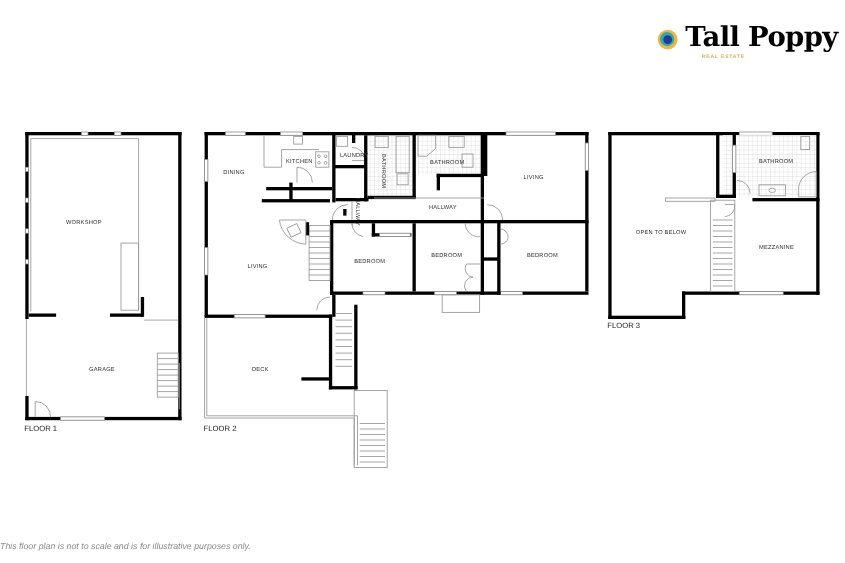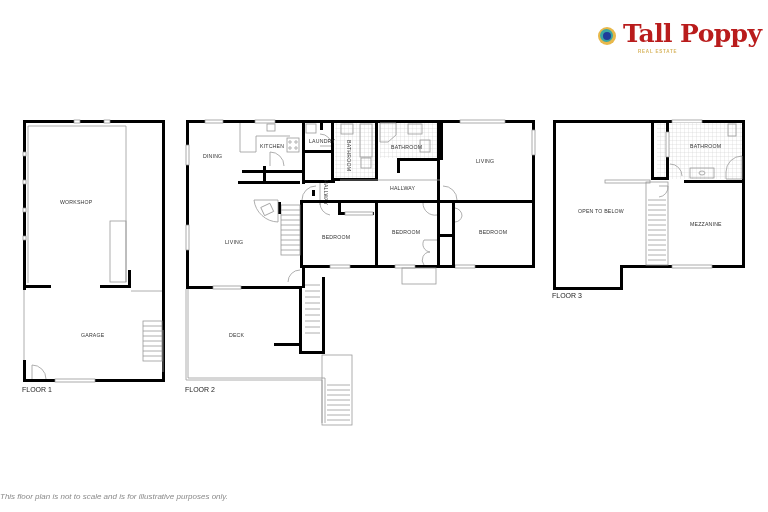--- a/index.html
+++ b/index.html
@@ -1,21 +1,21 @@
 <!DOCTYPE html>
 <html><head>
 <meta charset="utf-8">
 <style>
   html, body { margin: 0; padding: 0; background: #ffffff; }
   body { width: 768px; height: 512px; position: relative; overflow: hidden; font-family: "Liberation Sans", sans-serif; }
   .logo { position: absolute; left: 598px; top: 22px; width: 160px; height: 40px; }
   .logo-mark { position: absolute; left: 0; top: 5px; width: 18px; height: 18px; border-radius: 50%; background: #e8b84a; }
   .logo-mark::before { content: ""; position: absolute; left: 2px; top: 2px; width: 13px; height: 13px; border-radius: 50%; background: #3aa6a3; }
   .logo-mark::after { content: ""; position: absolute; left: 5px; top: 5px; width: 8px; height: 8px; border-radius: 50%; background: #1f3c9a; }
-  .logo-name { position: absolute; left: 25px; top: -3px; font-family: "DejaVu Serif", serif; font-weight: bold; font-size: 25px; color: #b91c1c; letter-spacing: -0.6px; white-space: nowrap; }
+  .logo-name { position: absolute; left: 25px; top: -3px; font-family: "DejaVu Serif", serif; font-weight: bold; font-size: 25px; color: #000000; letter-spacing: -0.6px; white-space: nowrap; }
   .logo-sub { position: absolute; left: 40px; top: 27px; font-size: 4.5px; color: #d6b35c; letter-spacing: 0.8px; white-space: nowrap; font-weight: bold; }
   svg.plan { position: absolute; left: 0; top: 0; }
   .room-label { font-family: "Liberation Sans", sans-serif; font-size: 5.2px; fill: #333; letter-spacing: 0.2px; }
   .floor-label { font-family: "Liberation Sans", sans-serif; font-size: 7px; fill: #222; }
   .wall { fill: #000; }
   .thin { stroke: #9a9a9a; stroke-width: 0.8; fill: none; }
   .win { stroke: #888; stroke-width: 0.7; fill: #fff; }
   .tile { fill: url(#tiles); }
   .disclaimer { position: absolute; left: 0; width: 768px; top: 492px; text-align: left; font-size: 8px; font-style: italic; color: #8a8a8a; }
 </style>

